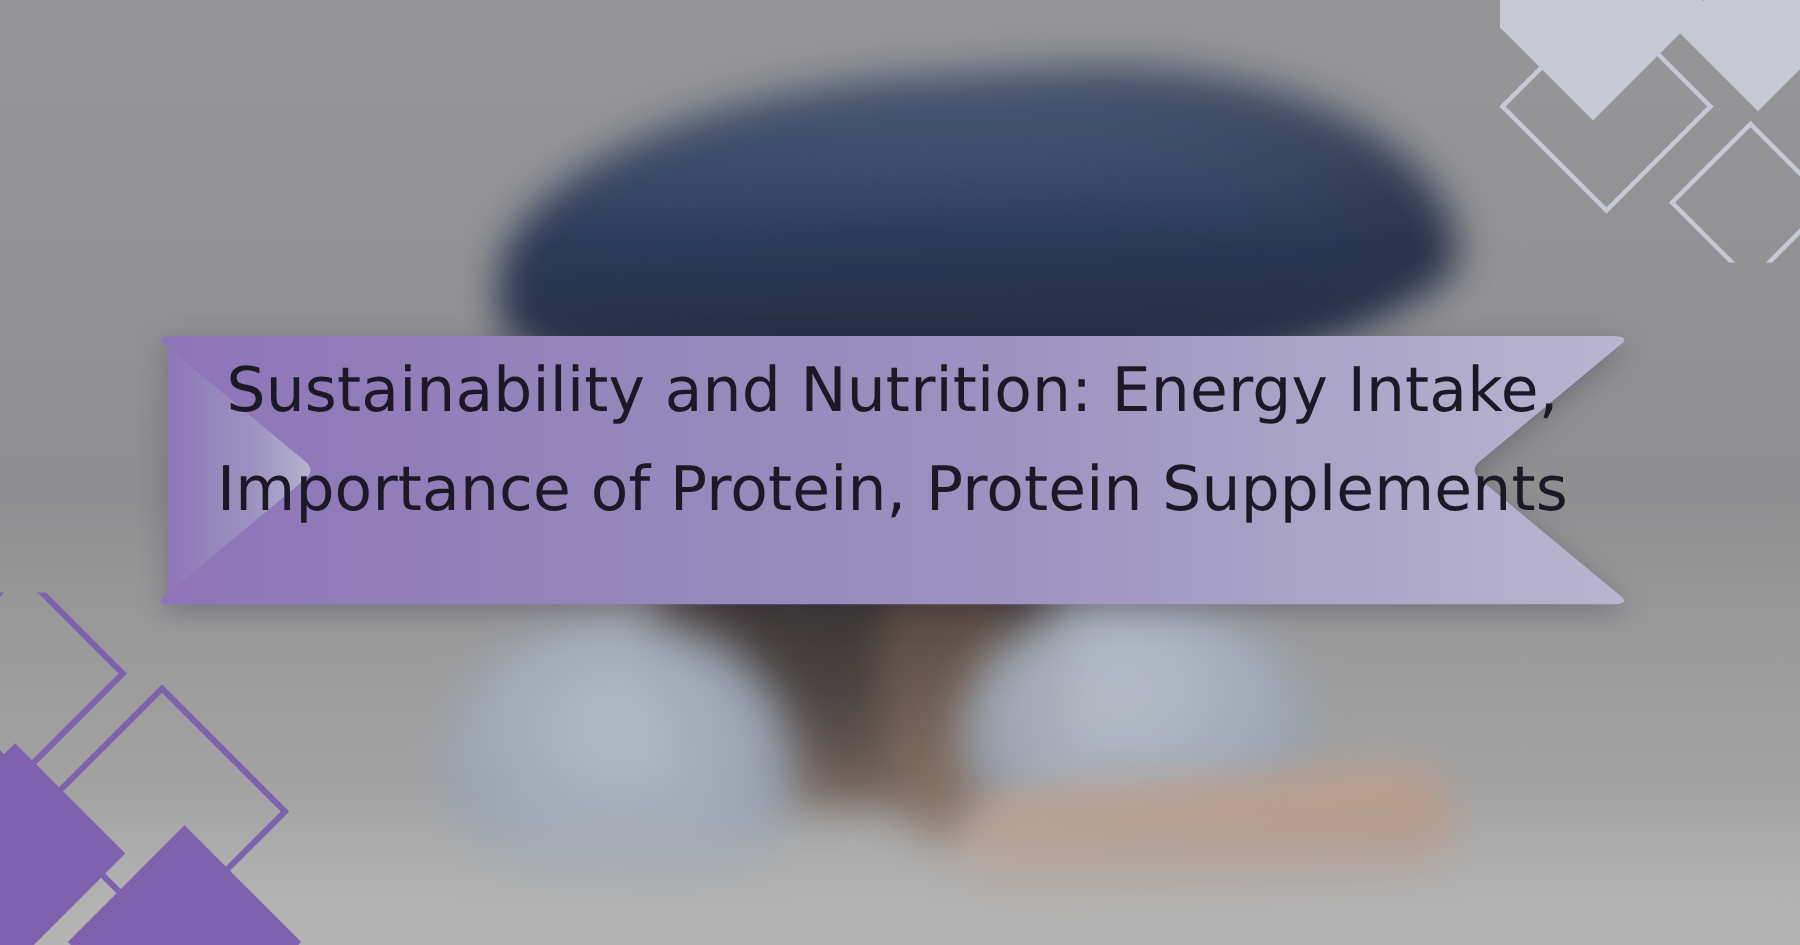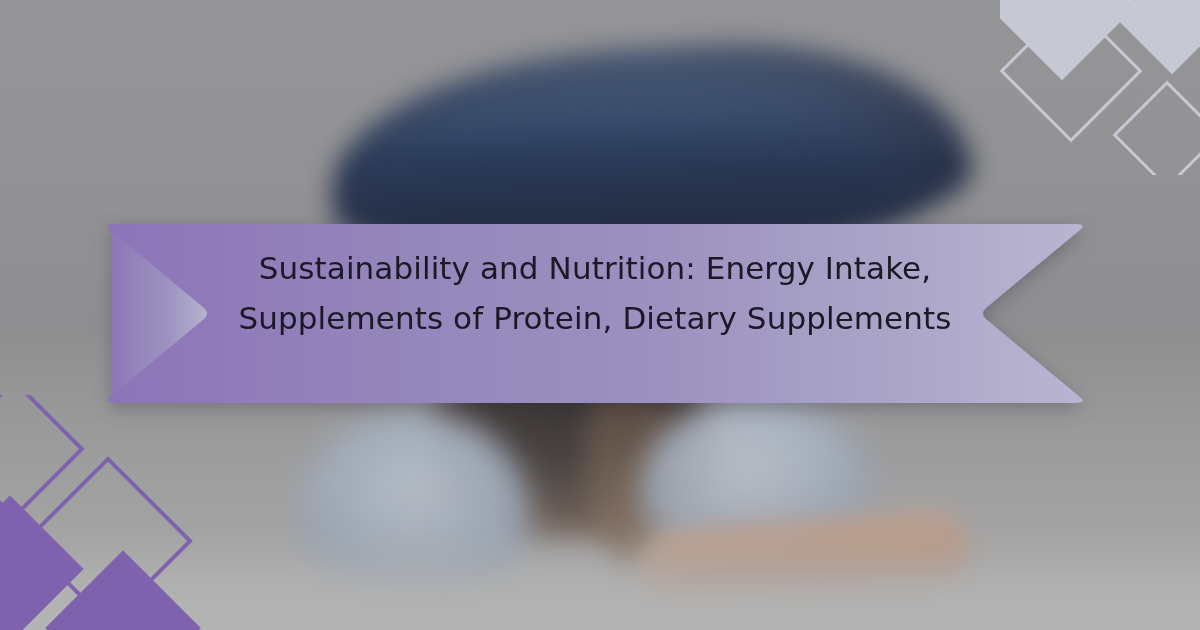--- a/index.html
+++ b/index.html
@@ -163,21 +163,21 @@
     left: 102px;
     top: 224px;
     width: 986px;
     height: 138px;
     display: flex;
     flex-direction: column;
     align-items: center;
     justify-content: center;
     text-align: center;
     color: #1d1826;
-    font-size: 31px;
+    font-size: 41px;
     line-height: 1.62;
     font-weight: 400;
     letter-spacing: 0.1px;
     white-space: nowrap;
   }
   .ribbon-text .tline { display: block; }
 </style>
 </head>
 <body>
 
@@ -257,16 +257,16 @@
                L 102,95
                Q 108,89.5 102,84
                L 8,6
                Q 0,0 14,0
                Z"></path>
     </svg>
   </div>
 
   <div class="ribbon-text">
     <span class="tline">Sustainability and Nutrition: Energy Intake,</span>
-    <span class="tline">Supplements of Protein, Dietary Supplements</span>
+    <span class="tline">Importance of Protein, Protein Supplements</span>
   </div>
 
 </div>
 
 </body></html>

